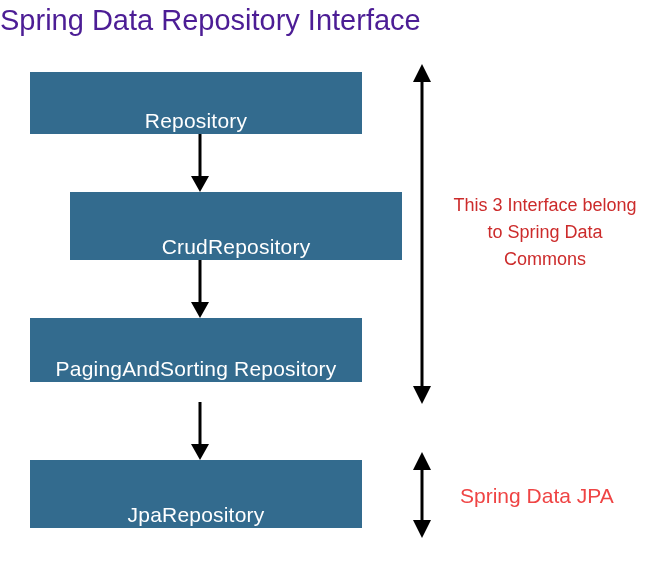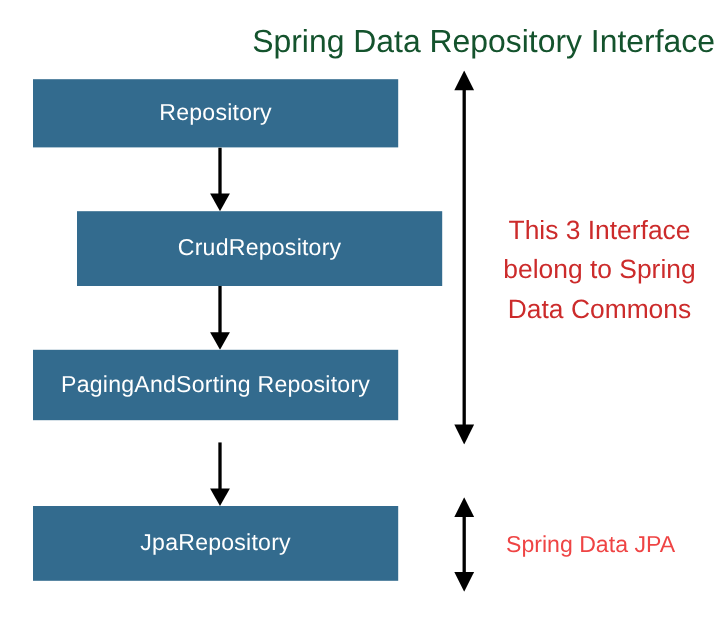--- a/index.html
+++ b/index.html
@@ -8,45 +8,45 @@
       box-sizing: border-box;
     }
     body {
       width: 650px;
       height: 576px;
       background: #ffffff;
       font-family: "Myriad Pro", "Segoe UI", Arial, sans-serif;
       position: relative;
     }
     .title {
-      text-align: right;
+      text-align: left;
       font-size: 29px;
       font-weight: 400;
-      color: #14532d;
-      padding-top: 22px;
+      color: #4c1d95;
+      padding-top: 4px;
       padding-bottom: 10px;
       width: 100%;
     }
     .diagram-area {
       position: absolute;
       left: 30px;
       top: 72px;
       width: 600px;
       height: 490px;
     }
     .box {
       position: absolute;
       left: 0;
       width: 332px;
       background: #336b8e;
       color: #ffffff;
       font-size: 21px;
       font-weight: 400;
       display: flex;
-      align-items: center;
+      align-items: flex-end;
       justify-content: center;
       text-align: center;
       line-height: 1.25;
       letter-spacing: 0.2px;
     }
     .box1 { top: 0; height: 62px; }
     .box2 { top: 120px; height: 68px; margin-left: 40px; }
     .box3 { top: 246px; height: 64px; }
     .box4 { top: 388px; height: 68px; }
     .arrow-down {
@@ -65,21 +65,21 @@
       position: absolute;
       left: 380px;
       top: 380px;
     }
     .annotation1 {
       position: absolute;
       left: 420px;
       top: 120px;
       width: 190px;
       color: #cc2b2b;
-      font-size: 24px;
+      font-size: 18px;
       text-align: center;
       line-height: 1.5;
     }
     .annotation2 {
       position: absolute;
       left: 430px;
       top: 410px;
       width: 190px;
       color: #ef4444;
       font-size: 21px;

